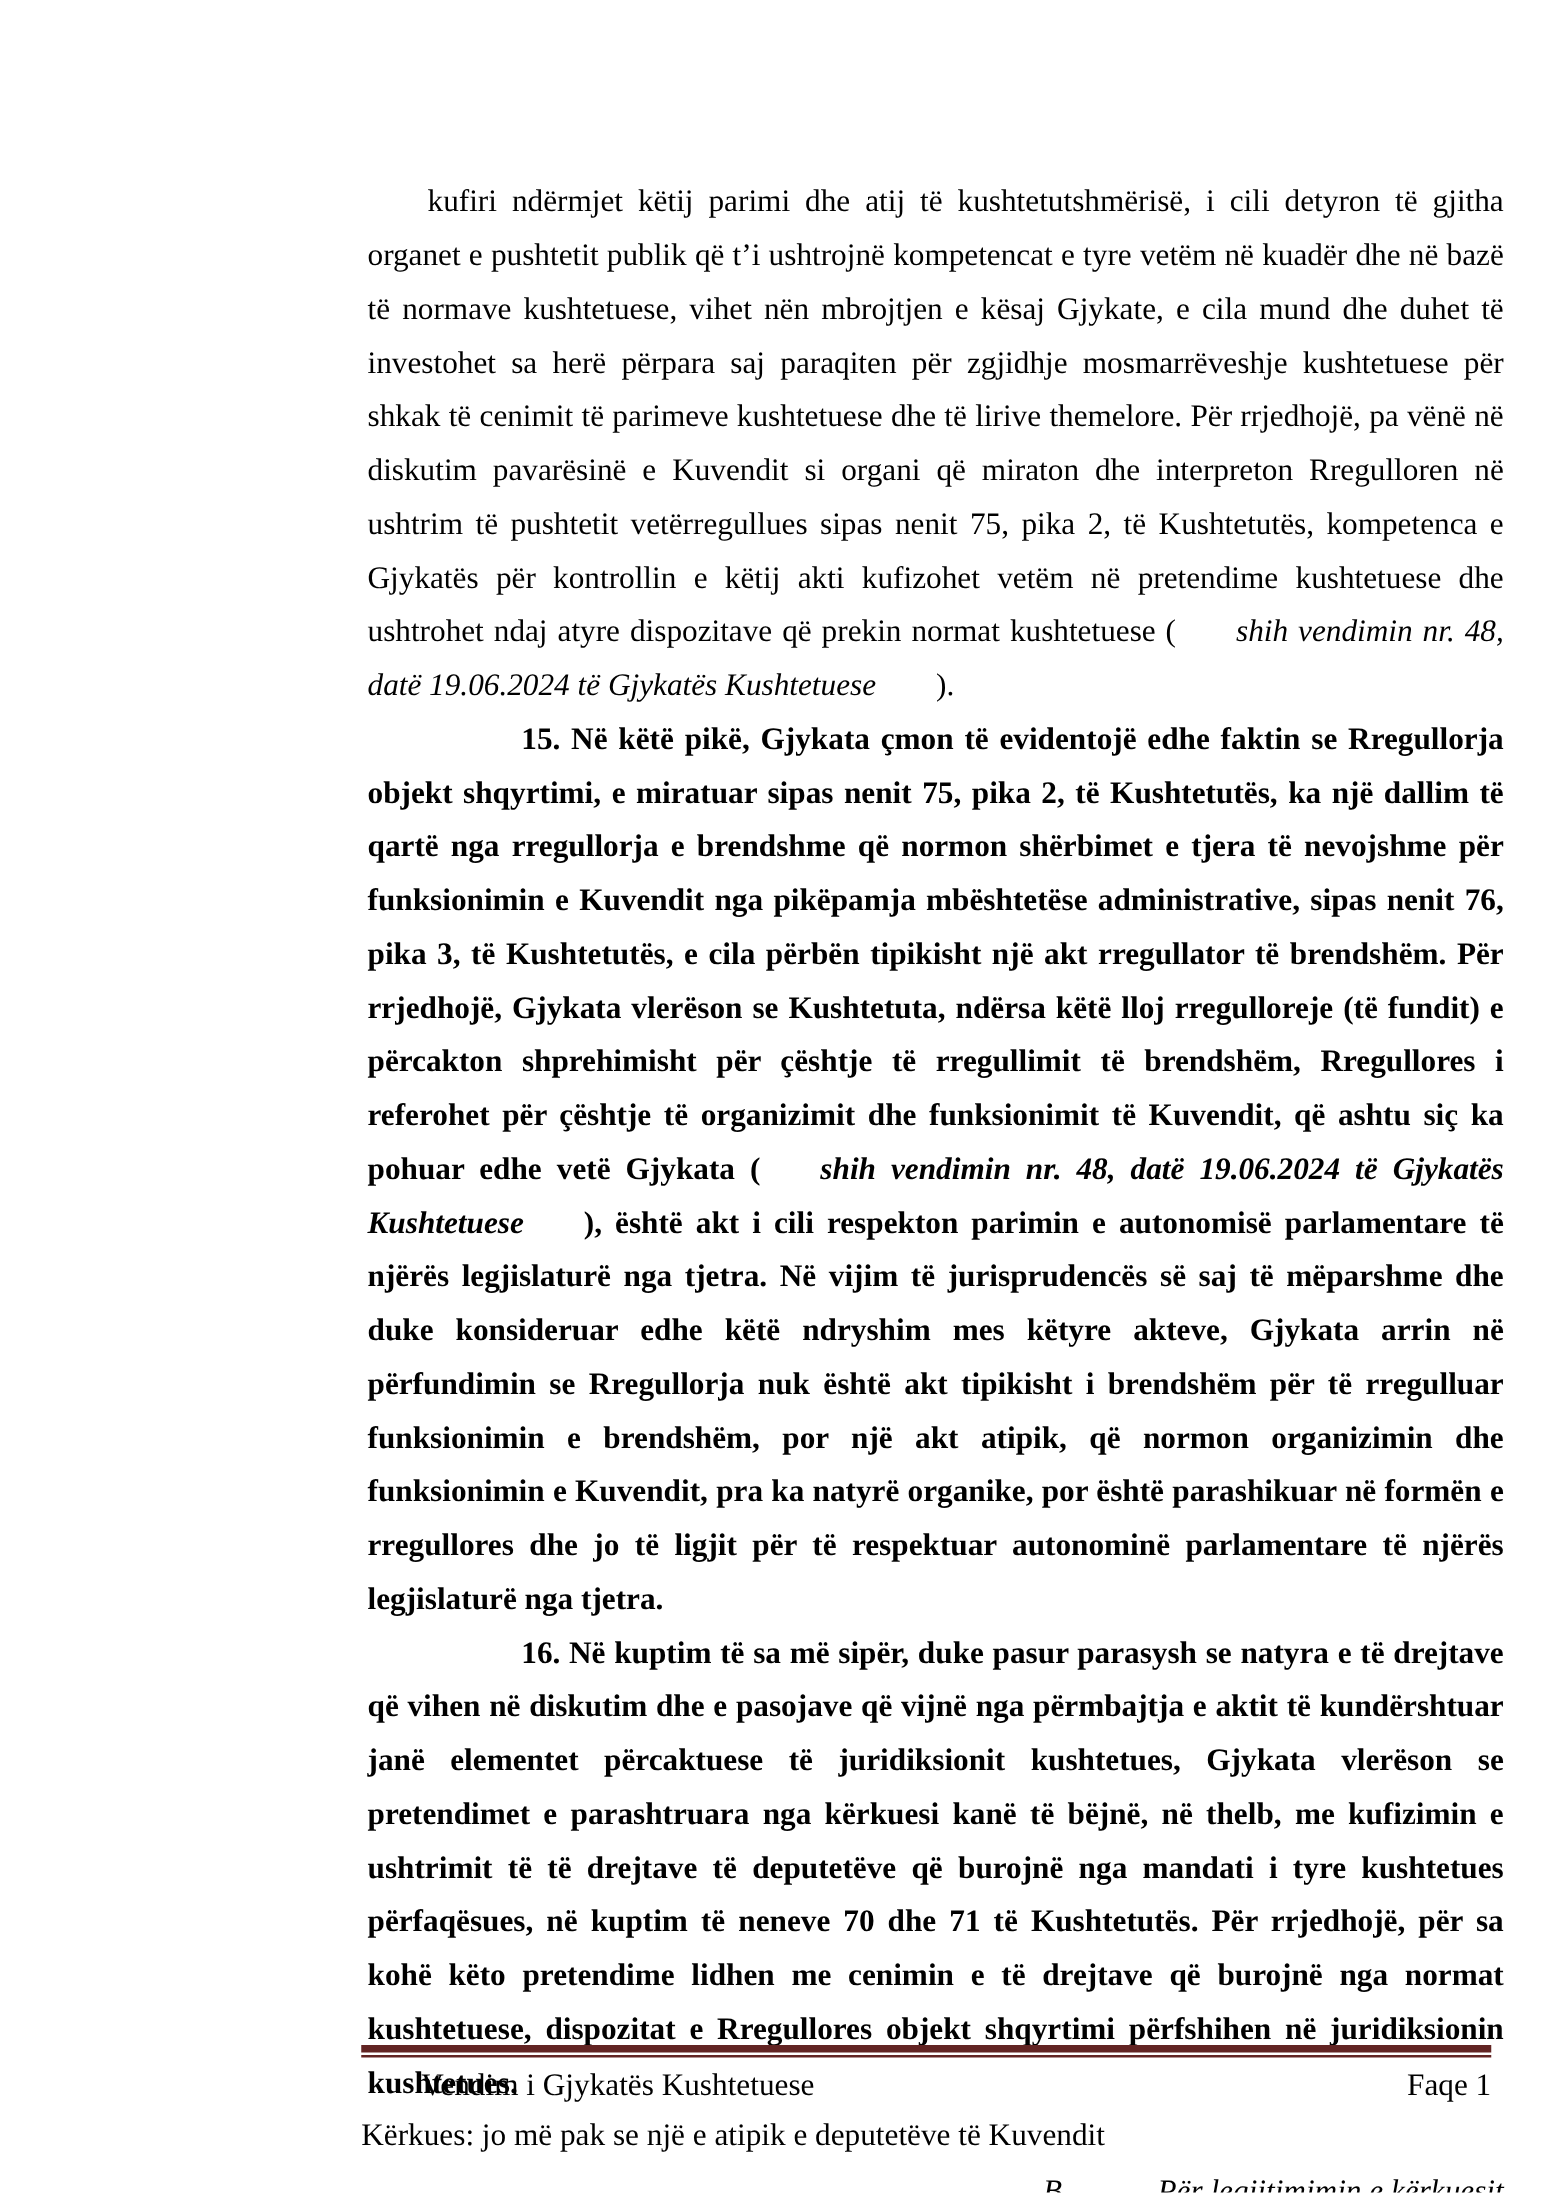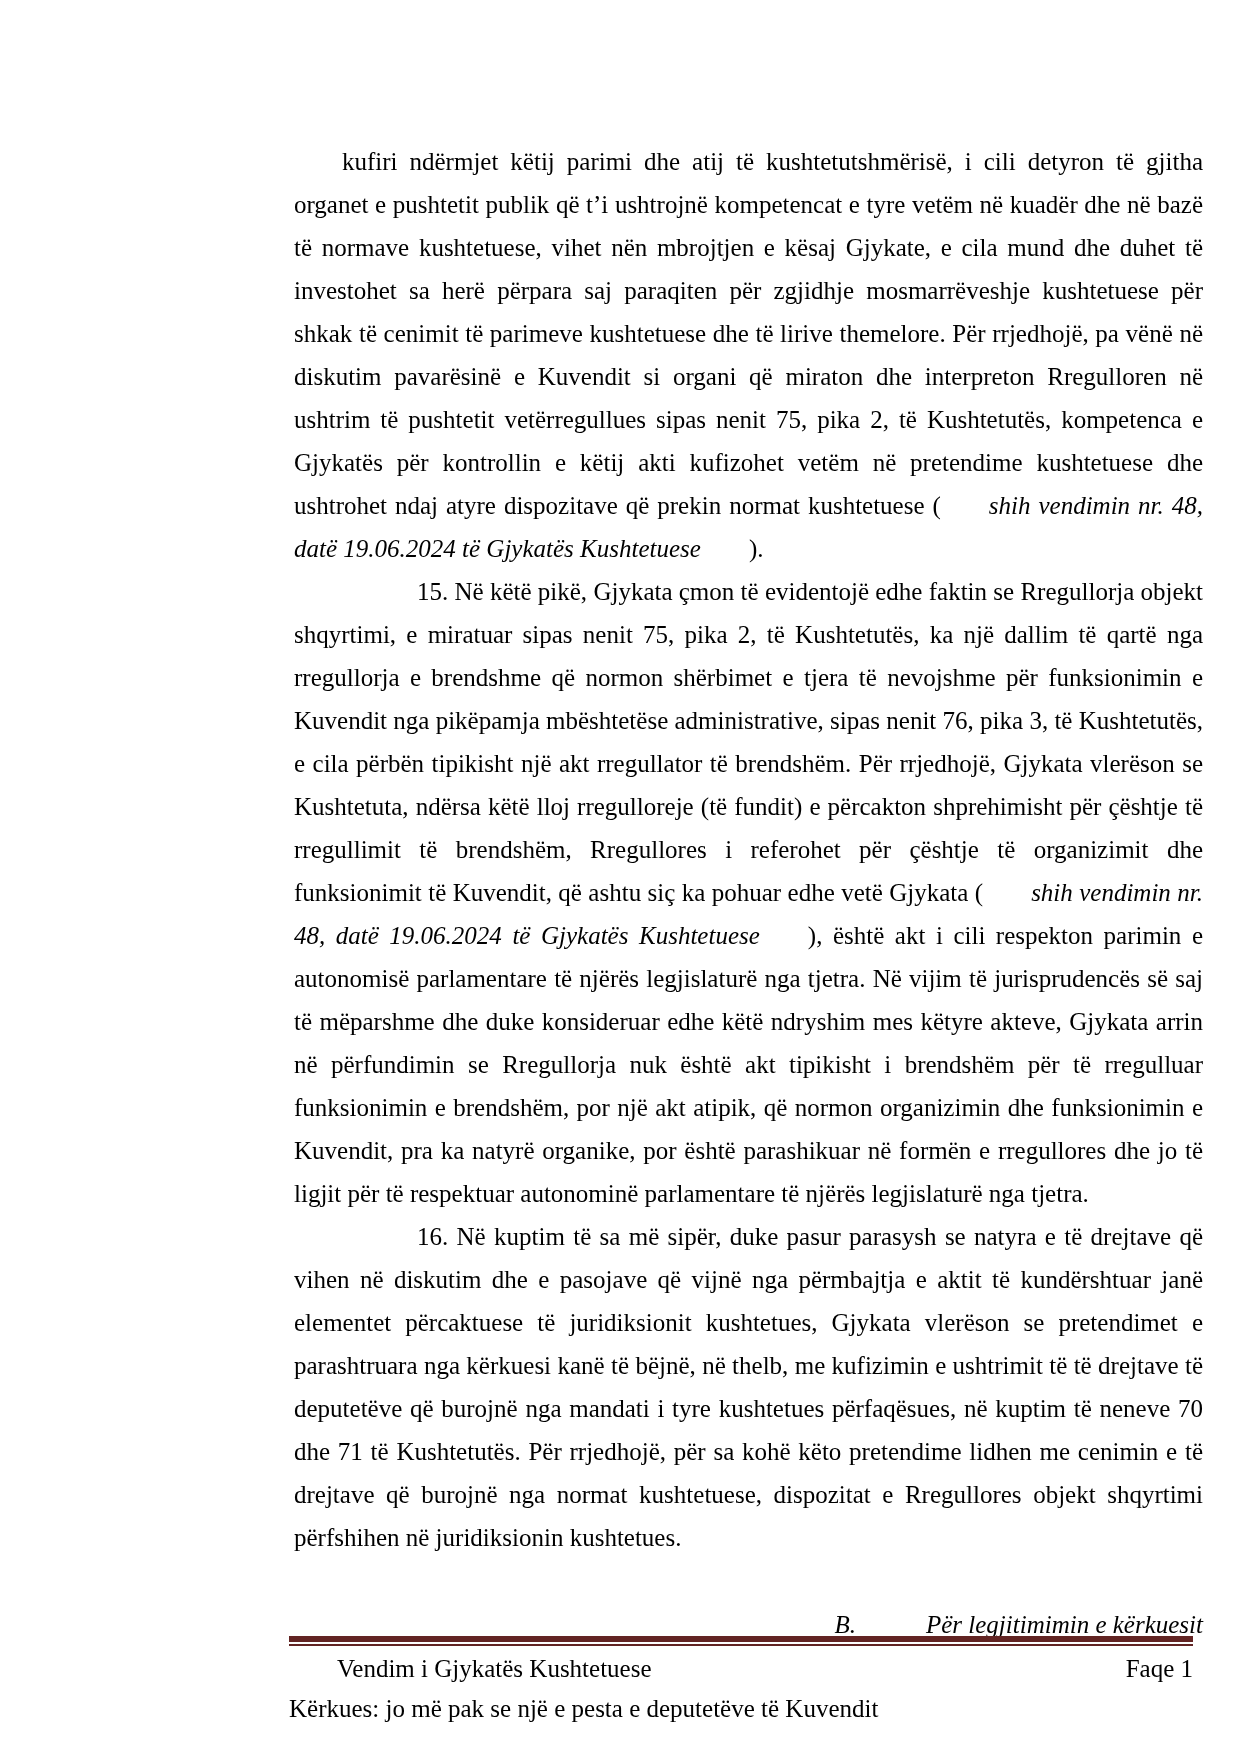--- a/index.html
+++ b/index.html
@@ -24,21 +24,21 @@
     left: 150px;
     top: 140px;
     width: 957px;
   }
   p.para {
     margin: 0;
     font-size: 25px;
     line-height: 43px;
     text-align: justify;
   }
-  p.para.indent { text-indent: 75px; }
+  p.para.indent { text-indent: 75px; font-weight: bold; }
   .italic { font-style: italic; }
   .section-heading {
     margin-top: 44px;
     padding-left: 75px;
     font-style: italic;
     font-size: 25px;
     line-height: 43px;
     text-align: right;
   }
   .section-heading .label { margin-right: 22px; }
@@ -79,16 +79,16 @@
     </div>
   </div>
 
   <div class="footer">
     <div class="footer-rule-thick"></div>
     <div class="footer-rule-thin"></div>
     <div class="footer-line1">
       <span>Vendim i Gjykatës Kushtetuese</span>
       <span>Faqe 1</span>
     </div>
-    <div class="footer-line2">Kërkues: jo më pak se një e pesta e deputetëve të Kuvendit</div>
+    <div class="footer-line2">Kërkues: jo më pak se një e atipik e deputetëve të Kuvendit</div>
   </div>
 
 </div>
 
 </body></html>

